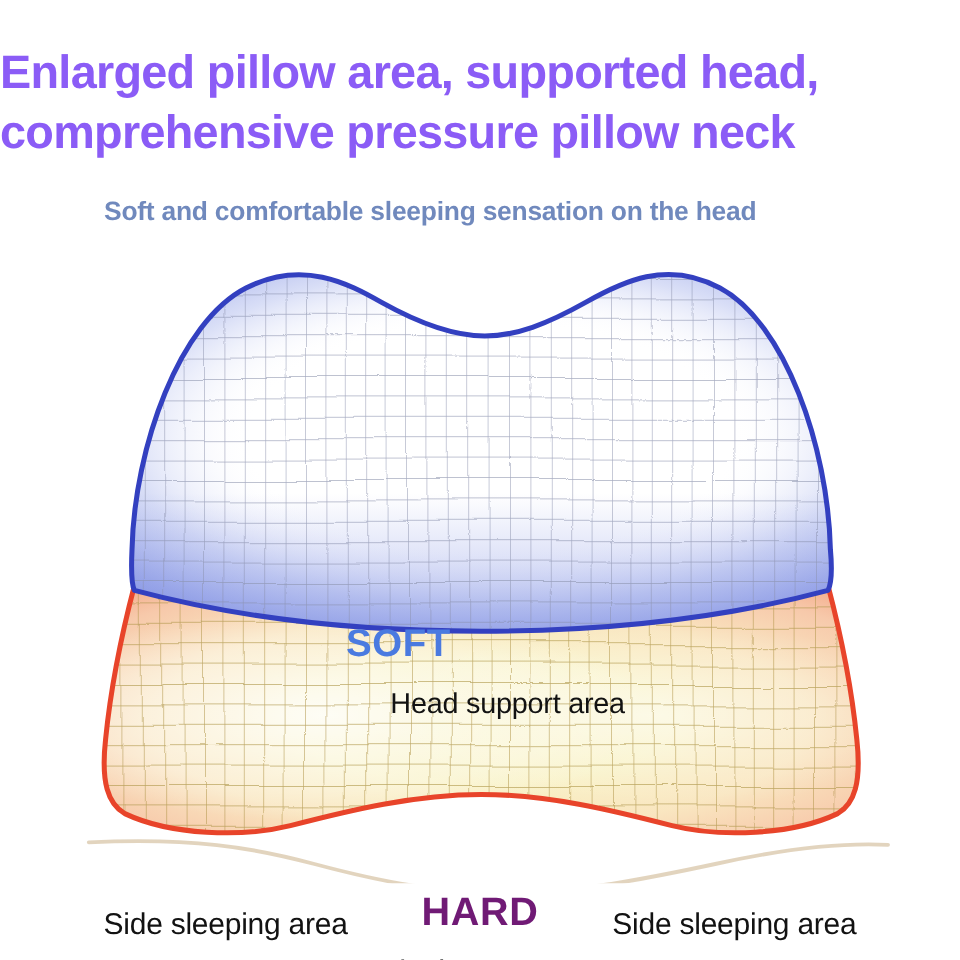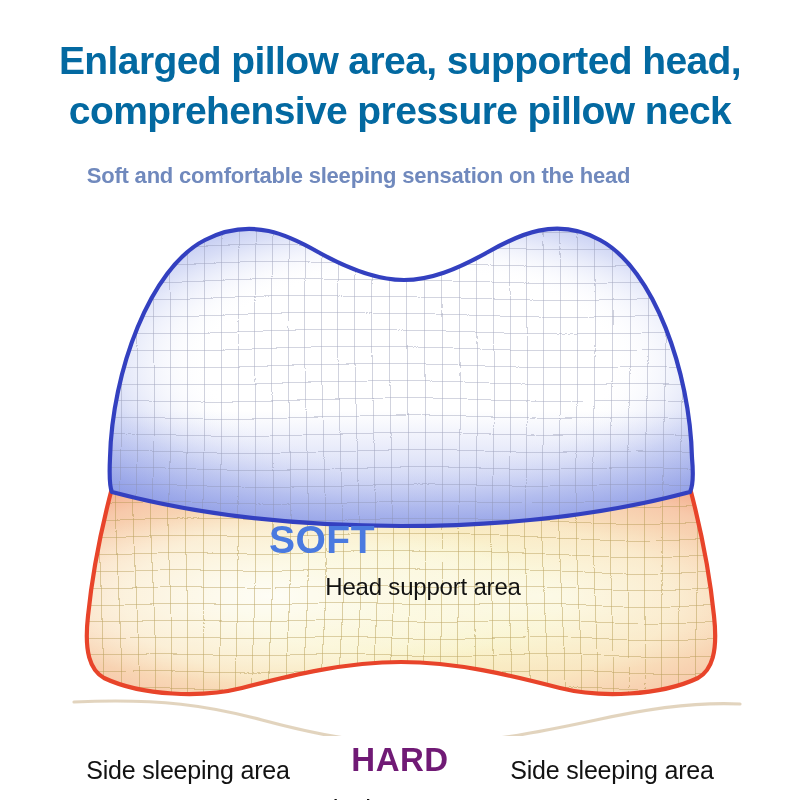--- a/index.html
+++ b/index.html
@@ -21,22 +21,22 @@
     height: 800px;
     background: #ffffff;
   }
 
   
   .headline {
     position: absolute;
     left: 0;
     top: 36px;
     width: 800px;
-    text-align: center;
-    color: #0369a1;
+    text-align: left;
+    color: #8b5cf6;
     font-size: 39px;
     line-height: 50px;
     font-weight: bold;
     letter-spacing: -0.6px;
     font-family: "Liberation Sans", sans-serif;
   }
   .headline .hl-line { display: block; white-space: nowrap; }
 
   .subtitle {
     position: absolute;
@@ -79,23 +79,24 @@
   
   .pillow-label {
     position: absolute;
     text-align: center;
     white-space: nowrap;
     pointer-events: none;
   }
   .lbl-soft {
     left: 0; top: 322px; width: 644px;
     color: #4a7ae0;
-    font-size: 39px;
+    font-size: 32px;
     font-weight: bold;
     letter-spacing: 0.5px;
+    padding-left: 10px;
   }
   .lbl-head {
     left: 0; top: 377px; width: 800px;
     color: #121212;
     font-size: 24px;
     letter-spacing: -0.2px;
     padding-left: 23px;
   }
   .lbl-hard {
     left: 0; top: 545px; width: 800px;

